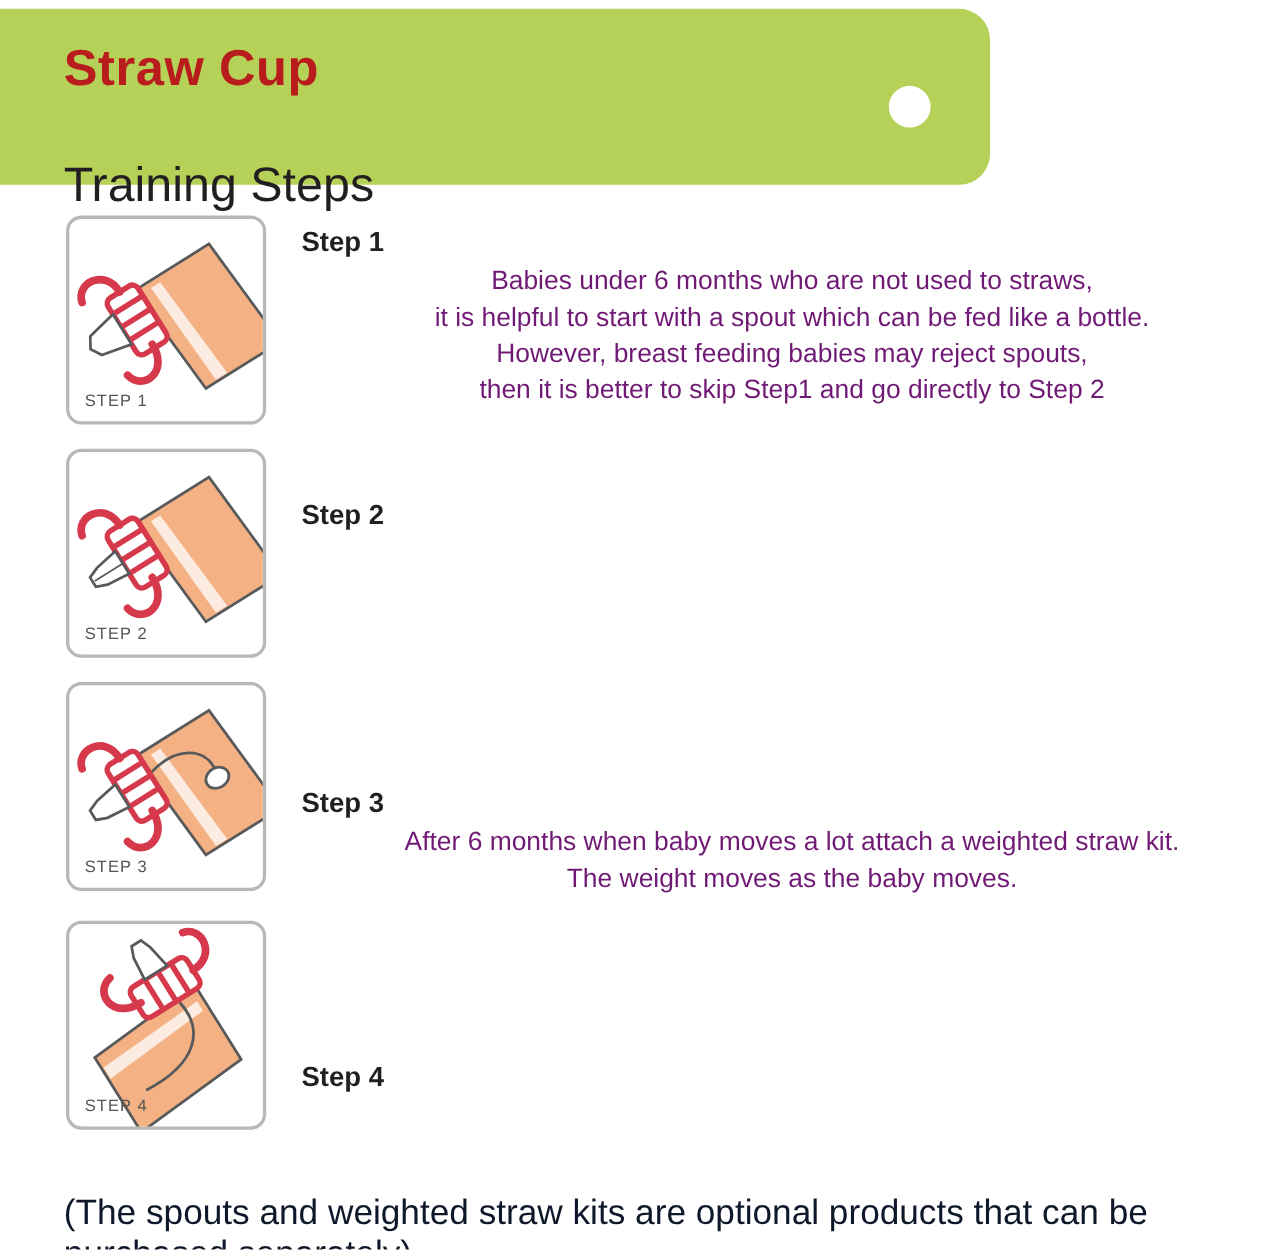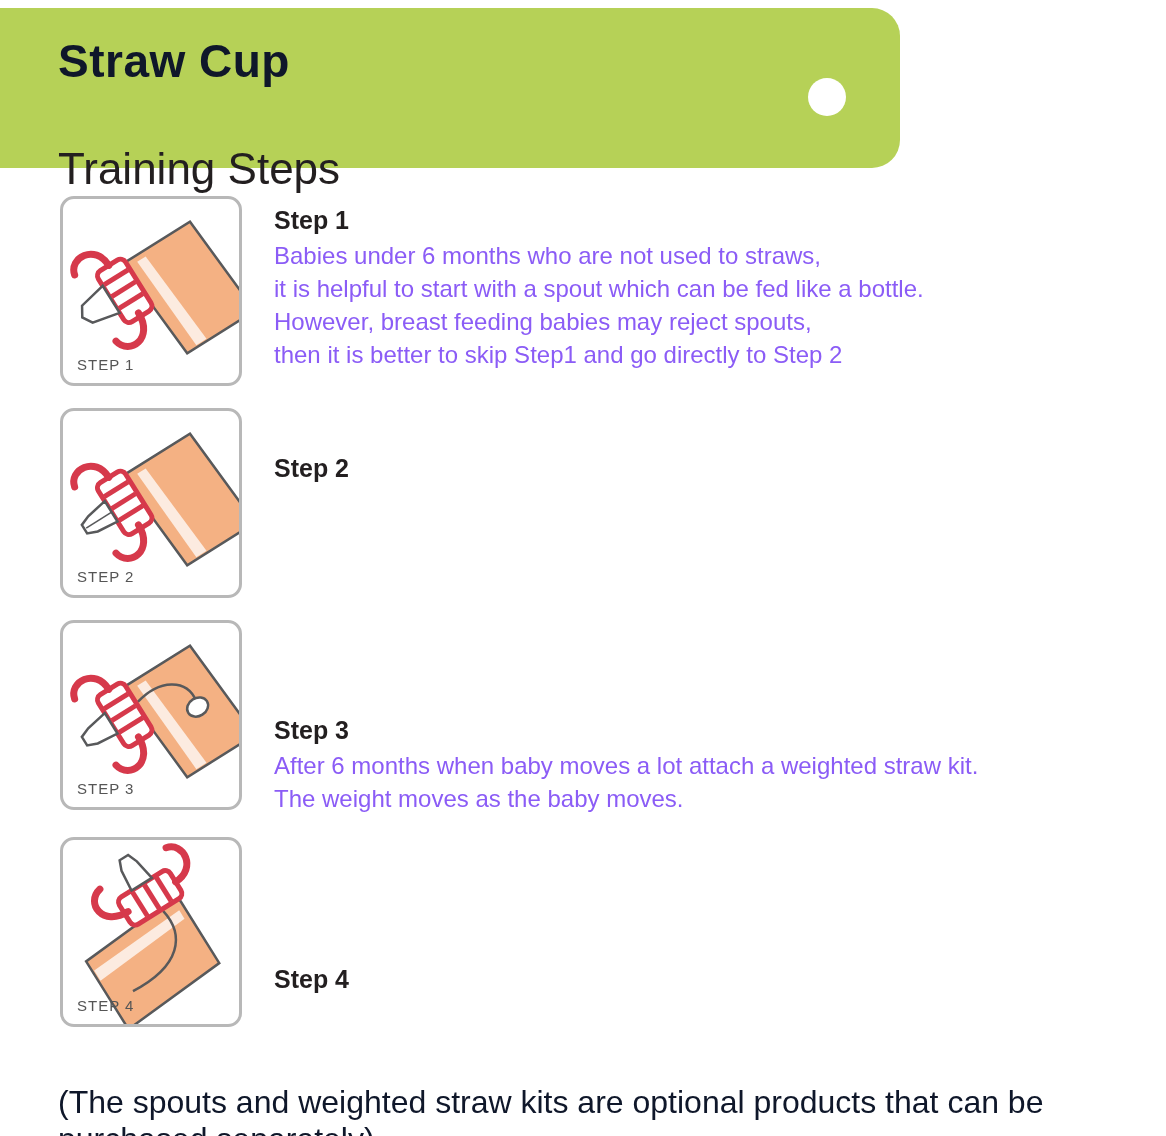--- a/index.html
+++ b/index.html
@@ -27,21 +27,21 @@
     border-top-right-radius: 28px;
     border-bottom-right-radius: 28px;
   }
   .banner-title {
     position: absolute;
     left: 58px;
     top: 28px;
     font-size: 46px;
     font-weight: bold;
     letter-spacing: 0.5px;
-    color: #0f172a;
+    color: #b91c1c;
     line-height: 1.12;
   }
   .banner-sub {
     position: absolute;
     left: 58px;
     top: 92px;
     font-size: 44px;
     font-weight: normal;
     color: #231f20;
     line-height: 1.12;
@@ -100,22 +100,23 @@
   }
   .step-title {
     font-size: 25px;
     font-weight: bold;
     color: #231f20;
     margin-bottom: 4px;
   }
   .step-body {
     font-size: 24px;
     line-height: 1.38;
-    color: #8b5cf6;
+    color: #701a75;
     white-space: pre-line;
+    text-align: center;
   }
 
   
   .row-1 .step-text { padding-top: 10px; }
   .row-2 .step-text { padding-top: 46px; }
   .row-3 .step-text { padding-top: 96px; }
   .row-4 .step-text { padding-top: 128px; }
 
   
   .footnote {

